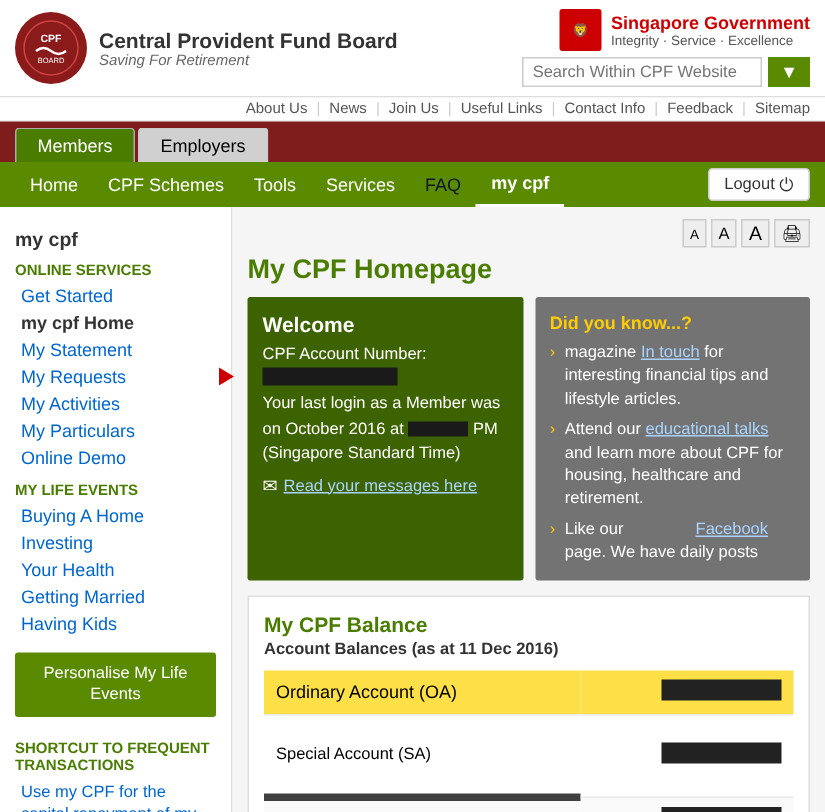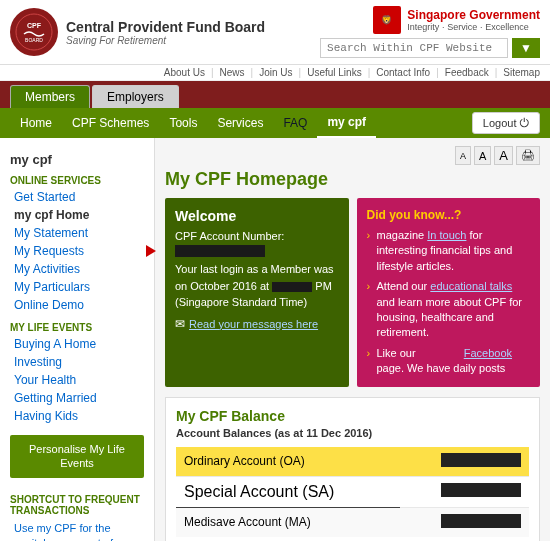--- a/index.html
+++ b/index.html
@@ -25,21 +25,21 @@
   </div>
   <div style="display:flex; flex-direction:column; align-items:flex-end; gap:4px;">
     <div style="display:flex; align-items:center; gap:6px;">
       <div style="width:28px; height:28px; background:#cc0000; border-radius:2px; display:flex; align-items:center; justify-content:center; color:white; font-size:9px; font-weight:bold;">🦁</div>
       <div style="display:flex; flex-direction:column;">
         <div style="font-size:12px; font-weight:bold; color:#cc0000;">Singapore Government</div>
         <div style="font-size:9px; color:#555;">Integrity · Service · Excellence</div>
       </div>
     </div>
     <div style="display:flex; align-items:center; gap:4px;">
-      <input type="text" style="border: 1px solid rgb(204, 204, 204); padding: 3px 6px; font-size: 11px; width: 188px; color: rgb(153, 153, 153); font-family: Liberation Mono, monospace;" placeholder="Search Within CPF Website">
+      <input type="text" style="border: 1px solid rgb(204, 204, 204); padding: 3px 6px; font-size: 11px; width: 160px; color: rgb(153, 153, 153);" placeholder="Search Within CPF Website">
       <button style="background:#5a8a00; border:none; color:white; padding:3px 8px; cursor:pointer; font-size:12px;">▼</button>
     </div>
   </div>
 </div>
 
 <div style="background:#fff; display:flex; justify-content:flex-end; padding:2px 10px; font-size:10px; border-bottom:1px solid #eee; gap:6px;">
   <a href="#" style="color:#555; text-decoration:none;">About Us</a>
   <span style="color:#ccc;">|</span>
   <a href="#" style="color:#555; text-decoration:none;">News</a>
   <span style="color:#ccc;">|</span>
@@ -126,21 +126,21 @@
         <div style="font-size:11px; margin-bottom:4px; line-height:1.5;">
           <span>Your last login as a Member was on October 2016 at</span>
           <span style="background:#1a1a1a; display:inline-block; height:10px; width:40px; vertical-align:middle;"></span>
           <span>PM (Singapore Standard Time)</span>
         </div>
         <div style="margin-top:6px; display:flex; align-items:center; gap:4px;">
           <span style="font-size:12px;">✉</span>
           <a href="#" style="color:#aad4ff; font-size:11px;">Read your messages here</a>
         </div>
       </div>
-      <div style="background:#be185d; color:white; padding:10px; flex:1; border-radius:2px; font-size:11px;">
+      <div style="background:#737373; color:white; padding:10px; flex:1; border-radius:2px; font-size:11px;">
         <div style="font-size:12px; color:#ffcc00; margin-bottom:6px; font-weight:bold;">Did you know...?</div>
         <ul style="padding-left:0; list-style:none;">
           <li style="margin-bottom:5px; padding-left:10px; position:relative; line-height:1.4;">
             <span style="position:absolute; left:0; color:#ffcc00;">›</span>
             magazine <a href="#" style="color:#aad4ff;">In touch</a> for interesting financial tips and lifestyle articles.
           </li>
           <li style="margin-bottom:5px; padding-left:10px; position:relative; line-height:1.4;">
             <span style="position:absolute; left:0; color:#ffcc00;">›</span>
             Attend our <a href="#" style="color:#aad4ff;">educational talks</a> and learn more about CPF for housing, healthcare and retirement.
           </li>
@@ -155,21 +155,21 @@
     <div style="background:white; padding:10px; border:1px solid #ddd;">
       <div style="font-size:14px; font-weight:bold; color:#4a7c00; margin-bottom:3px;">My CPF Balance</div>
       <div style="font-size:11px; font-weight:bold; color:#333; margin-bottom:8px;">Account Balances (as at 11 Dec 2016)</div>
       <table style="width:100%; border-collapse:collapse;">
         <tbody>
             <tr style="background:#fde047;">
           <td style="padding:6px 8px; font-size:12px; border-bottom:1px solid #e8e8e8;">Ordinary Account (OA)</td>
           <td style="padding:6px 8px; font-size:12px; border-bottom:1px solid #e8e8e8; text-align:right;"><span style="background:#222; display:inline-block; height:14px; width:80px;"></span></td>
         </tr>
         <tr style="background:#fff;">
-          <td style="padding:6px 8px; font-size:16px; border-bottom:1px solid #404040;">Special Account (SA)</td>
+          <td style="padding:20px 8px; font-size:11px; border-bottom:5px solid #404040;">Special Account (SA)</td>
           <td style="padding:6px 8px; font-size:12px; border-bottom:1px solid #e8e8e8; text-align:right;"><span style="background:#222; display:inline-block; height:14px; width:80px;"></span></td>
         </tr>
         <tr style="background:#f9f9f9;">
           <td style="padding:6px 8px; font-size:12px;">Medisave Account (MA)</td>
           <td style="padding:6px 8px; font-size:12px; text-align:right;"><span style="background:#222; display:inline-block; height:14px; width:80px;"></span></td>
         </tr>
       </tbody>
         </table>
 
     </div>

